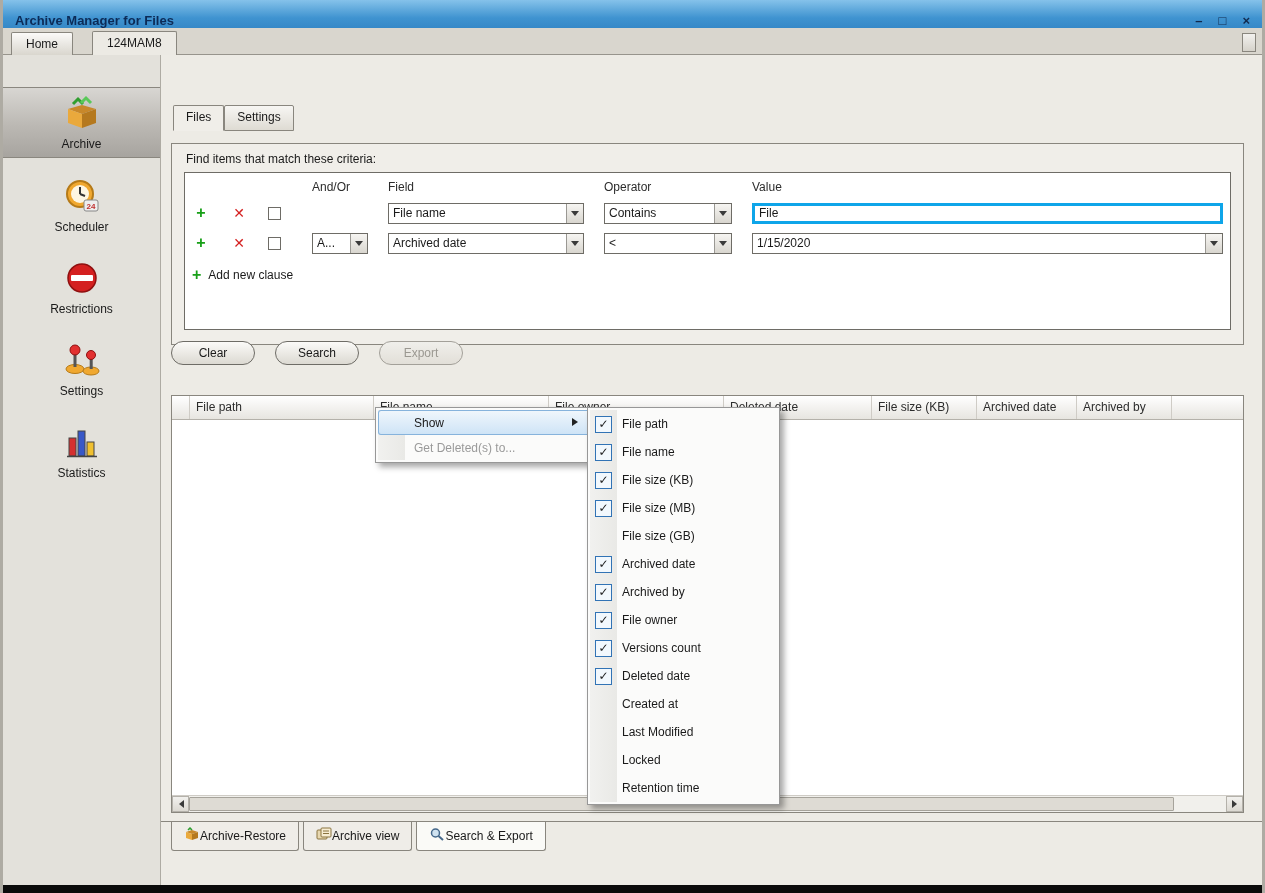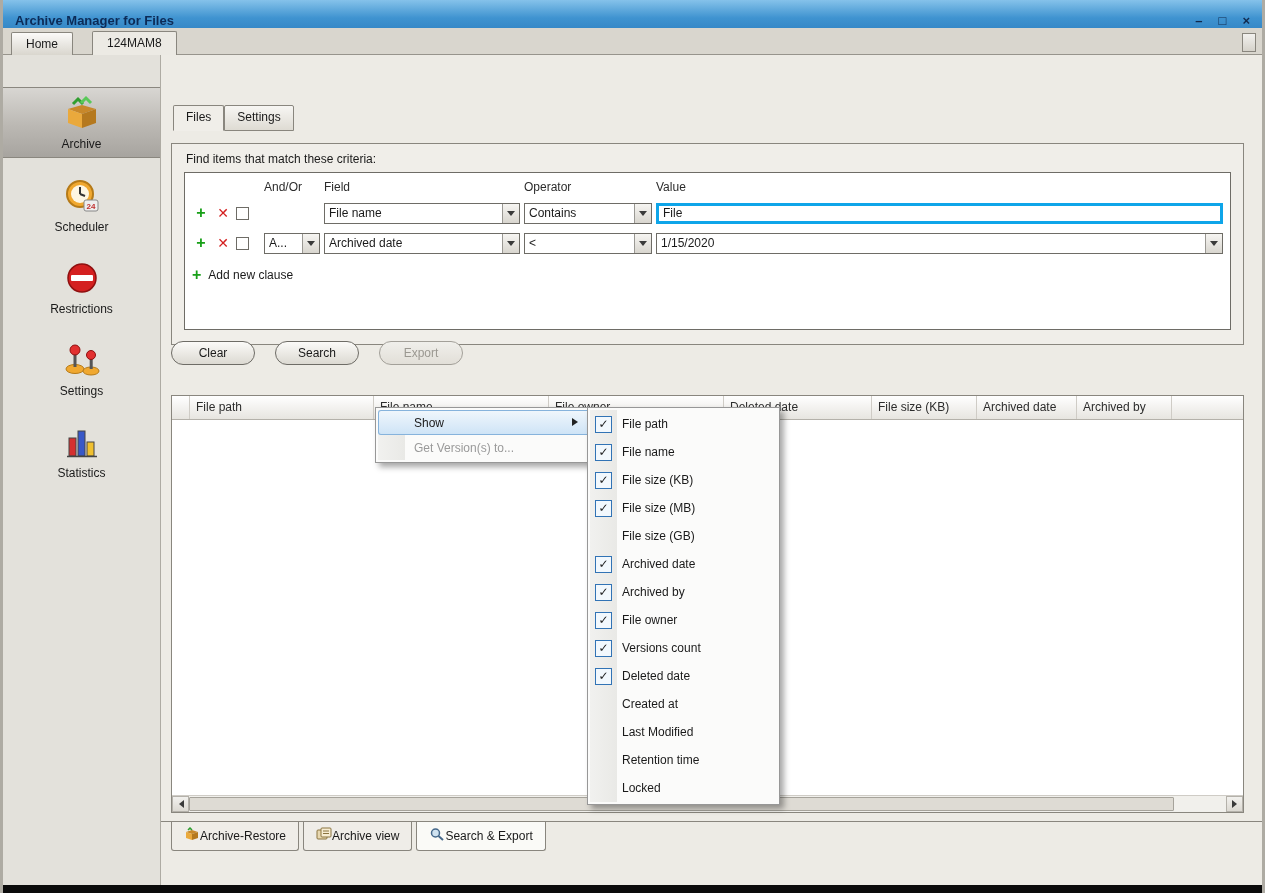--- a/index.html
+++ b/index.html
@@ -42,21 +42,21 @@
   .search-tabs { position:absolute; left:12px; top:50px; display:flex; z-index:2; }
   .s-tab { border:1px solid #89867e; border-radius:2px 2px 0 0;
            background:linear-gradient(#f7f6f3,#dedbd3); padding:4px 12px; }
   .s-tab.active { background:#f0eee9; border-bottom-color:#f0eee9; padding-bottom:6px; }
   .tab-panel { position:absolute; left:10px; right:18px; top:88px; height:202px;
                border:1px solid #89867e; background:#f0eee9; padding:8px 12px; }
   .find-label { margin:0 0 6px 2px; }
   .crit-box { border:1px solid #6e6c66; background:#ffffff; height:158px; padding:3px 5px; }
 
   .crit-head, .crit-row { display:grid; grid-template-columns:18px 18px 24px 56px 196px 128px 1fr;
-                          column-gap:4px; align-items:center; padding:0 2px; }
+                          column-gap:20px; align-items:center; padding:0 2px; }
   .crit-head { height:22px; color:#2c2c2c; }
   .crit-row { height:30px; }
   .plus-icon { color:#18a018; font-size:16px; font-weight:bold; text-align:center; line-height:16px; }
   .x-icon { color:#d42020; font-size:14px; font-weight:bold; text-align:center; line-height:14px; }
   .cb { width:13px; height:13px; border:1px solid #6e6c66; background:#fff; }
   .combo { height:21px; border:1px solid #6e6c66; background:#fff; display:flex; align-items:center; overflow:hidden; }
   .combo .ctext { flex:1; padding:0 4px; white-space:nowrap; overflow:hidden; }
   .carrow { width:17px; align-self:stretch; border-left:1px solid #9a9893;
             background:linear-gradient(#f6f5f2,#d9d6cf); display:flex; align-items:center; justify-content:center; }
   .carrow::after { content:""; border:4px solid transparent; border-top:5px solid #3a3a3a; margin-top:5px; }
@@ -332,21 +332,21 @@
       </div>
 
     </div>
   </div>
 
   <div class="menu menu1">
     <div class="m-item highlighted has-submenu">
       <span>Show</span>
     </div>
     <div class="m-item disabled">
-      <span>Get Version(s) to...</span>
+      <span>Get Deleted(s) to...</span>
     </div>
   </div>
 
   <div class="menu menu2">
     <div class="sm-item checked">
       <span class="sm-check">✓</span>
       <span>File path</span>
     </div>
     <div class="sm-item checked">
       <span class="sm-check">✓</span>
@@ -387,22 +387,22 @@
     <div class="sm-item">
       <span class="sm-check">✓</span>
       <span>Created at</span>
     </div>
     <div class="sm-item">
       <span class="sm-check">✓</span>
       <span>Last Modified</span>
     </div>
     <div class="sm-item">
       <span class="sm-check">✓</span>
+      <span>Locked</span>
+    </div>
+    <div class="sm-item">
+      <span class="sm-check">✓</span>
       <span>Retention time</span>
-    </div>
-    <div class="sm-item">
-      <span class="sm-check">✓</span>
-      <span>Locked</span>
     </div>
   </div>
 
   <div class="bottom-strip"></div>
 </div>
 
 </body></html>

